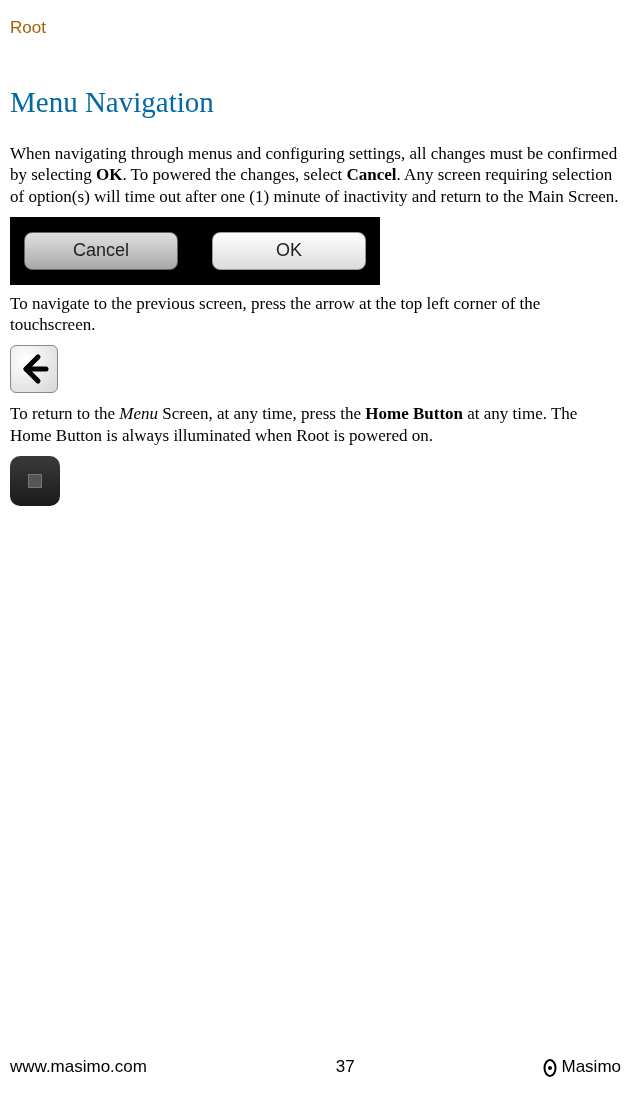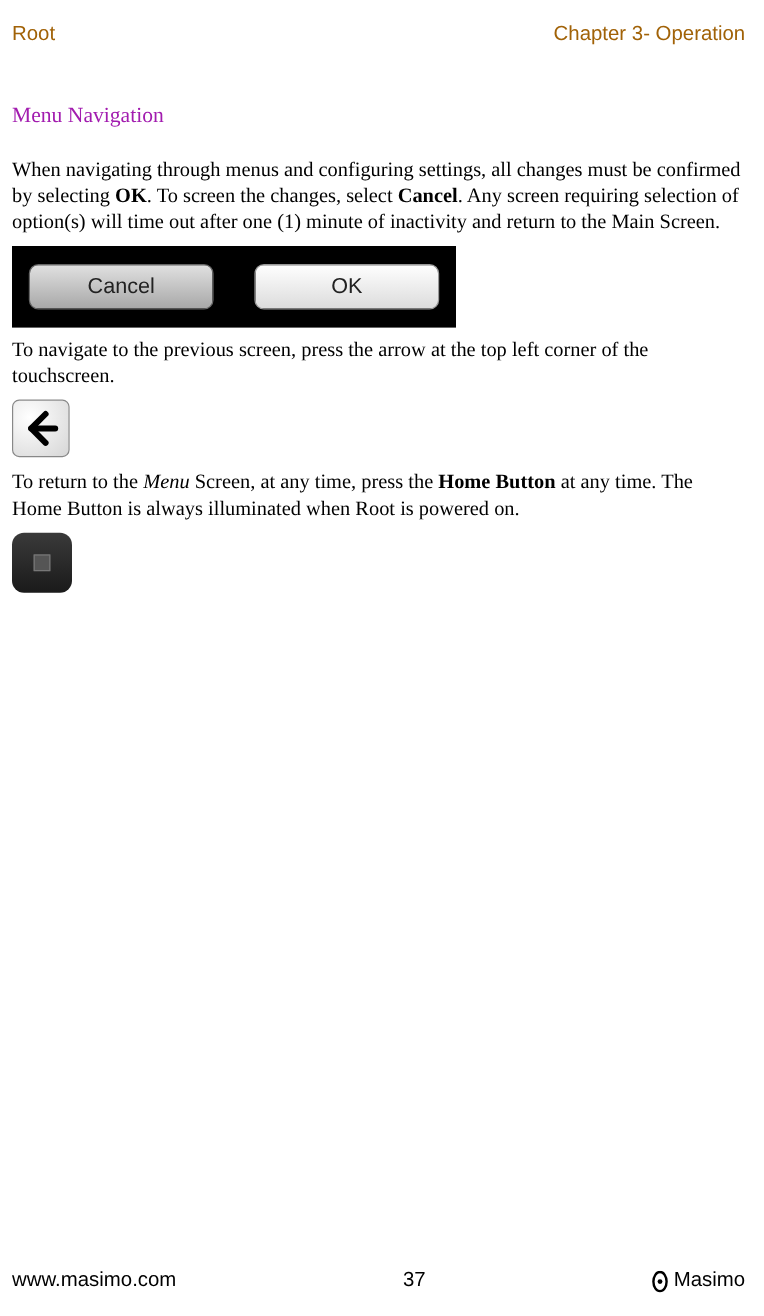--- a/index.html
+++ b/index.html
@@ -20,22 +20,22 @@
     .header {
       display: flex;
       justify-content: space-between;
       font-family: "Segoe UI", Arial, sans-serif;
       font-size: 17px;
       color: #a16207;
       margin-bottom: 48px;
     }
     .section-title {
       font-family: "Times New Roman", serif;
-      font-size: 18px;
-      color: #a21caf;
+      font-size: 29px;
+      color: #0369a1;
       margin-bottom: 24px;
       font-weight: normal;
     }
     .body-text {
       font-size: 17px;
       line-height: 1.25;
       margin-bottom: 8px;
     }
     .body-text b {
       font-weight: bold;
@@ -127,27 +127,26 @@
     .footer .brand svg {
       width: 14px;
       height: 18px;
     }
   </style>
 </head>
 <body>
 
 <div class="header">
   <span>Root</span>
-  <span>Chapter 3- Operation</span>
 </div>
 
 <h2 class="section-title">Menu Navigation</h2>
 
 <p class="body-text">
-  <span>When navigating through menus and configuring settings, all changes must be confirmed by selecting </span><b>OK</b><span>. To screen the changes, select </span><b>Cancel</b><span>. Any screen requiring selection of option(s) will time out after one (1) minute of inactivity and return to the Main Screen.</span>
+  <span>When navigating through menus and configuring settings, all changes must be confirmed by selecting </span><b>OK</b><span>. To powered the changes, select </span><b>Cancel</b><span>. Any screen requiring selection of option(s) will time out after one (1) minute of inactivity and return to the Main Screen.</span>
 </p>
 
 <div class="fig-cancel-ok">
   <div class="ui-btn cancel">Cancel</div>
   <div class="ui-btn ok">OK</div>
 </div>
 
 <p class="body-text">To navigate to the previous screen, press the arrow at the top left corner of the touchscreen.</p>
 
 <div class="fig-back">

